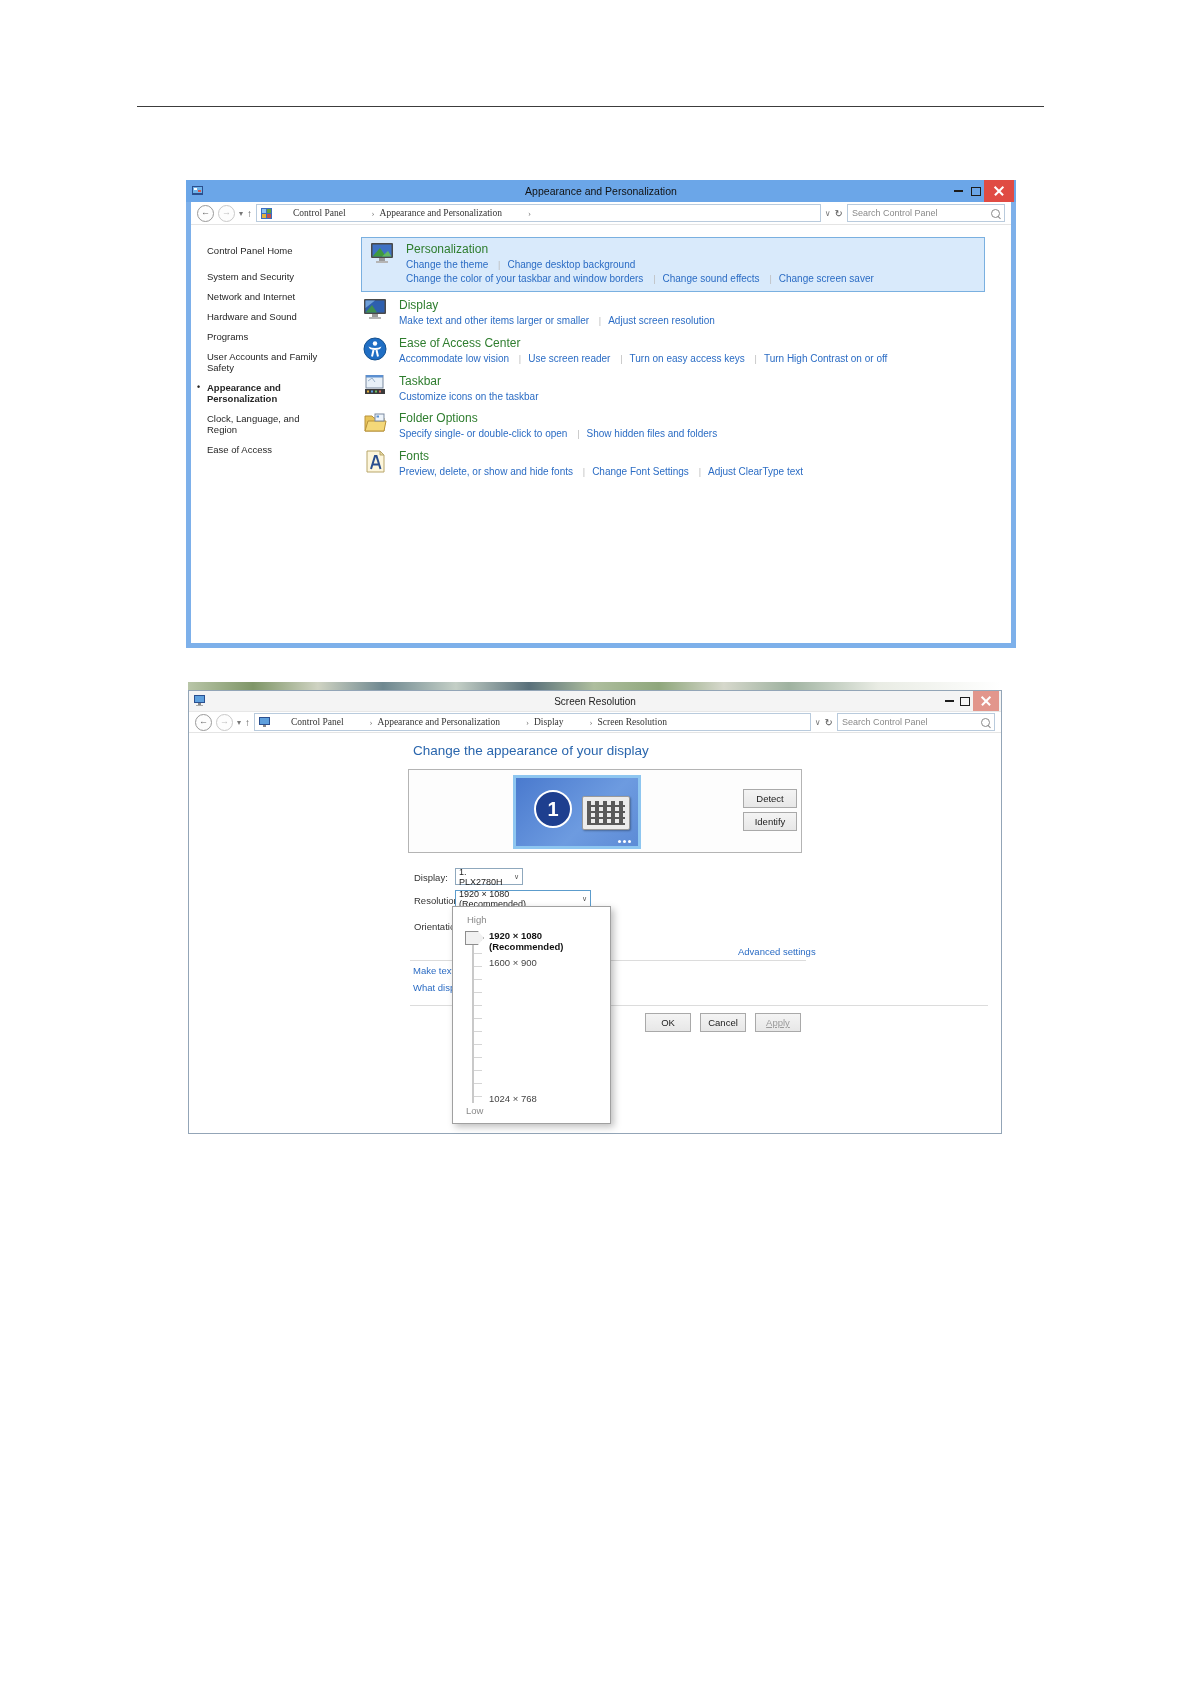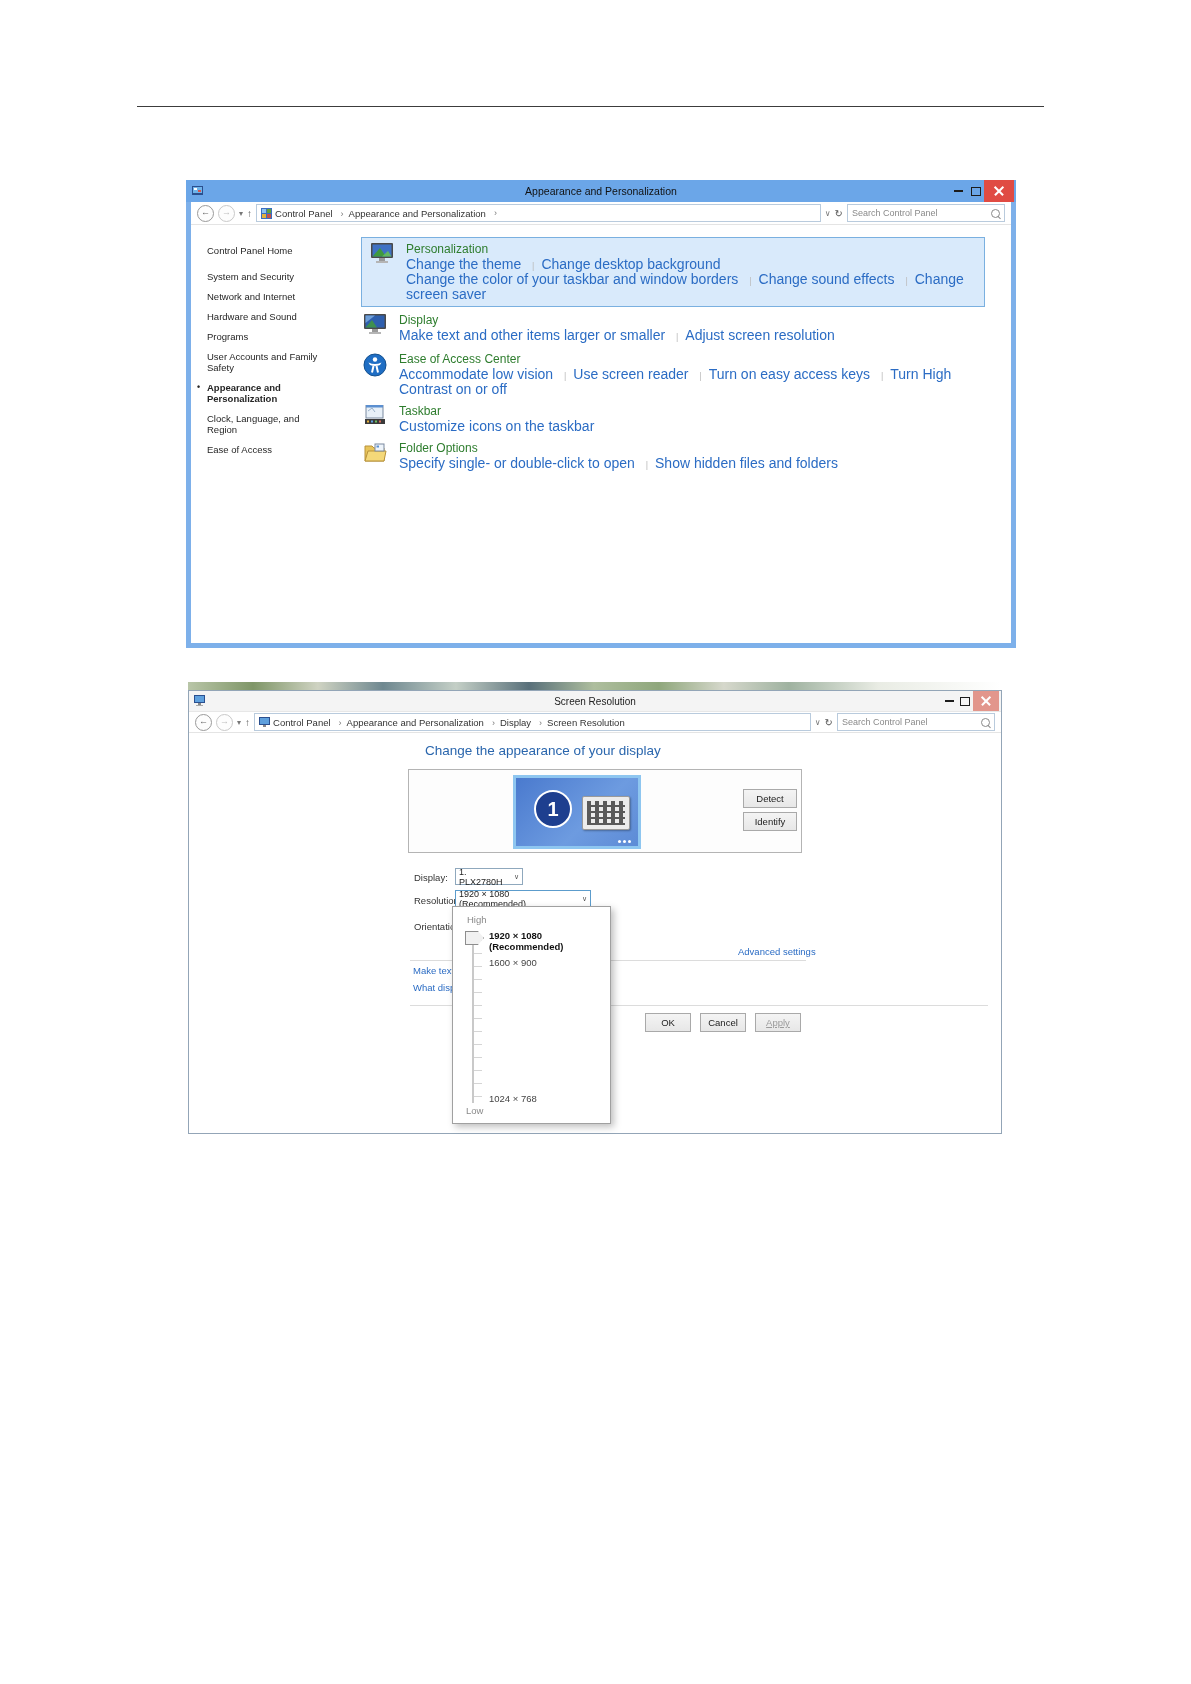--- a/index.html
+++ b/index.html
@@ -7,22 +7,22 @@
         font-family:"Liberation Sans","DejaVu Sans",sans-serif;color:#1a1a1a;}
   .toprule{position:absolute;left:137px;top:106px;width:907px;height:1px;background:#3c3c3c;}
 
   
   .addr{display:flex;align-items:center;gap:4px;padding:0 6px;background:#fff;border-bottom:1px solid #e4e4e4;}
   .navbtn{width:15px;height:15px;border-radius:50%;border:1px solid #9a9a9a;color:#6a6a6a;
           font-size:9px;line-height:13px;text-align:center;flex:0 0 auto;background:#fdfdfd;}
   .navbtn.dis{border-color:#c9c9c9;color:#c0c0c0;}
   .tinyglyph{font-size:8px;color:#777;flex:0 0 auto;}
   .upglyph{font-size:10px;color:#555;flex:0 0 auto;}
-  .crumbbox{flex:1;display:flex;align-items:center;gap:3px;height:16px;border:1px solid #b9cbdd;
-            background:#fff;padding:0 4px;font-size:9.5px;color:#333;overflow:hidden;white-space:nowrap;}
+  .crumbbox{flex:1;display:flex;align-items:center;gap:21px;height:16px;border:1px solid #b9cbdd;
+            background:#fff;padding:0 4px;font-size:9.5px;color:#333;overflow:hidden;white-space:nowrap;font-family:Liberation Serif, serif;}
   .crumb+.crumb::before{content:"›";color:#777;margin:0 5px;font-size:9px;}
   .crumbs-trail::after{content:"›";color:#777;margin-left:5px;font-size:9px;}
   .searchbox{width:148px;height:16px;border:1px solid #b9cbdd;background:#fff;display:flex;
              align-items:center;padding:0 4px;font-size:9px;color:#8a8a8a;flex:0 0 auto;}
   .searchbox .ph{flex:1;overflow:hidden;white-space:nowrap;}
   .mag{width:7px;height:7px;border:1.3px solid #8a8a8a;border-radius:50%;position:relative;flex:0 0 auto;}
   .mag::after{content:"";position:absolute;width:4px;height:1.3px;background:#8a8a8a;
               transform:rotate(45deg);left:5px;top:7px;}
   .capmin{width:9px;height:2px;background:#1c1c1c;}
   .capmax{width:8px;height:7px;border:1.3px solid #1c1c1c;background:transparent;}
@@ -43,39 +43,39 @@
   .w1 .content{flex:1;display:flex;overflow:hidden;}
   .side{width:150px;flex:0 0 auto;padding:20px 0 0 16px;font-size:9.5px;color:#262626;}
   .side-item{margin-bottom:9px;line-height:11px;width:112px;position:relative;}
   .side-item.home{margin-bottom:15px;}
   .side-item.active{font-weight:bold;}
   .side-item.active::before{content:"•";position:absolute;left:-10px;top:0;font-size:9px;}
   .main{flex:1;padding:12px 26px 0 6px;}
   .cat{display:flex;gap:11px;margin-bottom:8px;}
   .cat .cicon{flex:0 0 auto;margin-top:1px;}
   .ctitle{font-size:12px;color:#2e7d2e;line-height:14px;margin-bottom:2px;}
-  .clinks{font-size:14px;color:#2b6cc4;line-height:13px;}
+  .clinks{font-size:10px;color:#2b6cc4;line-height:13px;}
   .clinks .lnk+.lnk::before{content:"|";color:#bcbcbc;margin:0 7px;font-size:9px;}
   .hlwrap{background:#d9eafb;border:1px solid #7ab0e0;padding:4px 8px 5px 8px;margin:0 0 6px -2px;}
   .hlwrap .cat{margin-bottom:0;}
 
   
   .deskstrip{position:absolute;left:188px;top:682px;width:812px;height:9px;
      background:linear-gradient(90deg,#b9c6a8 0%,#7f9668 8%,#cfd3c2 16%,#6f8890 24%,#c4cfc6 33%,
        #59707a 42%,#aebe9e 50%,#8fa77c 58%,#d6d8cc 66%,#9fb2a0 74%,#e9ece4 85%,#ffffff 100%);}
   .w2{position:absolute;left:188px;top:690px;width:812px;height:442px;background:#fff;border:1px solid #93a5b7;}
   .w2 .tbar{position:relative;height:20px;background:#f4f4f4;display:flex;align-items:center;border-bottom:1px solid #e7e7e7;}
   .w2 .tbar .wicon{position:absolute;left:5px;top:4px;}
   .w2 .ttl{flex:1;text-align:center;font-size:10px;color:#222;}
   .w2 .caps{position:absolute;right:2px;top:0;height:20px;display:flex;align-items:center;}
   .w2 .cmin,.w2 .cmax{width:16px;display:flex;justify-content:center;}
   .w2 .cclose{width:26px;height:20px;background:#e2968c;display:flex;align-items:center;justify-content:center;}
   .w2 .addr{height:20px;}
   .w2 .content{position:relative;height:400px;background:#fff;font-size:9.5px;}
-  .h2blue{position:absolute;left:224px;top:10px;font-size:13.5px;color:#2a66ad;margin-left:12px;}
+  .h2blue{position:absolute;left:224px;top:10px;font-size:13.5px;color:#2a66ad;}
   .previewbox{position:absolute;left:219px;top:36px;width:392px;height:82px;background:#fdfdfd;border:1px solid #b4b4b4;}
   .mon{position:absolute;left:104px;top:5px;width:122px;height:68px;border:3px solid #8ec6f0;
        background:linear-gradient(135deg,#4a7ace 0%,#6d9be0 60%,#5d8bd6 100%);}
   .mon .numcircle{position:absolute;left:18px;top:12px;width:34px;height:34px;border-radius:50%;
        background:#1e3f8f;border:2px solid #ffffff;color:#fff;font-size:20px;font-weight:bold;
        display:flex;align-items:center;justify-content:center;}
   .keypad{position:absolute;right:8px;top:18px;width:46px;height:32px;background:#ececec;border:1px solid #9a9a9a;
        border-radius:2px;box-shadow:1px 1px 2px rgba(0,0,0,.3);
        background-image:repeating-linear-gradient(0deg,#5a5a5a 0 2px,transparent 2px 6px),
                         repeating-linear-gradient(90deg,#5a5a5a 0 4px,transparent 4px 8px);
@@ -263,20 +263,35 @@
             </svg>
             <div class="ctext">
               <div class="ctitle">Folder Options</div>
               <div class="clinks">
                 <span class="lnk">Specify single- or double-click to open</span>
                 <span class="lnk">Show hidden files and folders</span>
               </div>
             </div>
           </div>
 
+          <div class="cat">
+            <svg class="cicon" width="25" height="24" viewBox="0 0 25 24">
+              <path d="M4 1 L17 1 L21 5 L21 22 L4 22 Z" fill="#fdf6dc" stroke="#b8a66a"></path>
+              <path d="M17 1 L17 5 L21 5 Z" fill="#e8d9a0" stroke="#b8a66a"></path>
+              <path d="M8 19 L12 6 L13.5 6 L17.5 19 M9.8 14.5 L15.7 14.5" stroke="#2a4f8f" stroke-width="2" fill="none"></path>
+            </svg>
+            <div class="ctext">
+              <div class="ctitle">Fonts</div>
+              <div class="clinks">
+                <span class="lnk">Preview, delete, or show and hide fonts</span>
+                <span class="lnk">Change Font Settings</span>
+                <span class="lnk">Adjust ClearType text</span>
+              </div>
+            </div>
+          </div>
 
         </div>
       </div>
     </div>
   </div>
 
   <div class="deskstrip"></div>
   <div class="w2">
     <div class="tbar">
       <svg class="wicon" width="11" height="11" viewBox="0 0 11 11">

